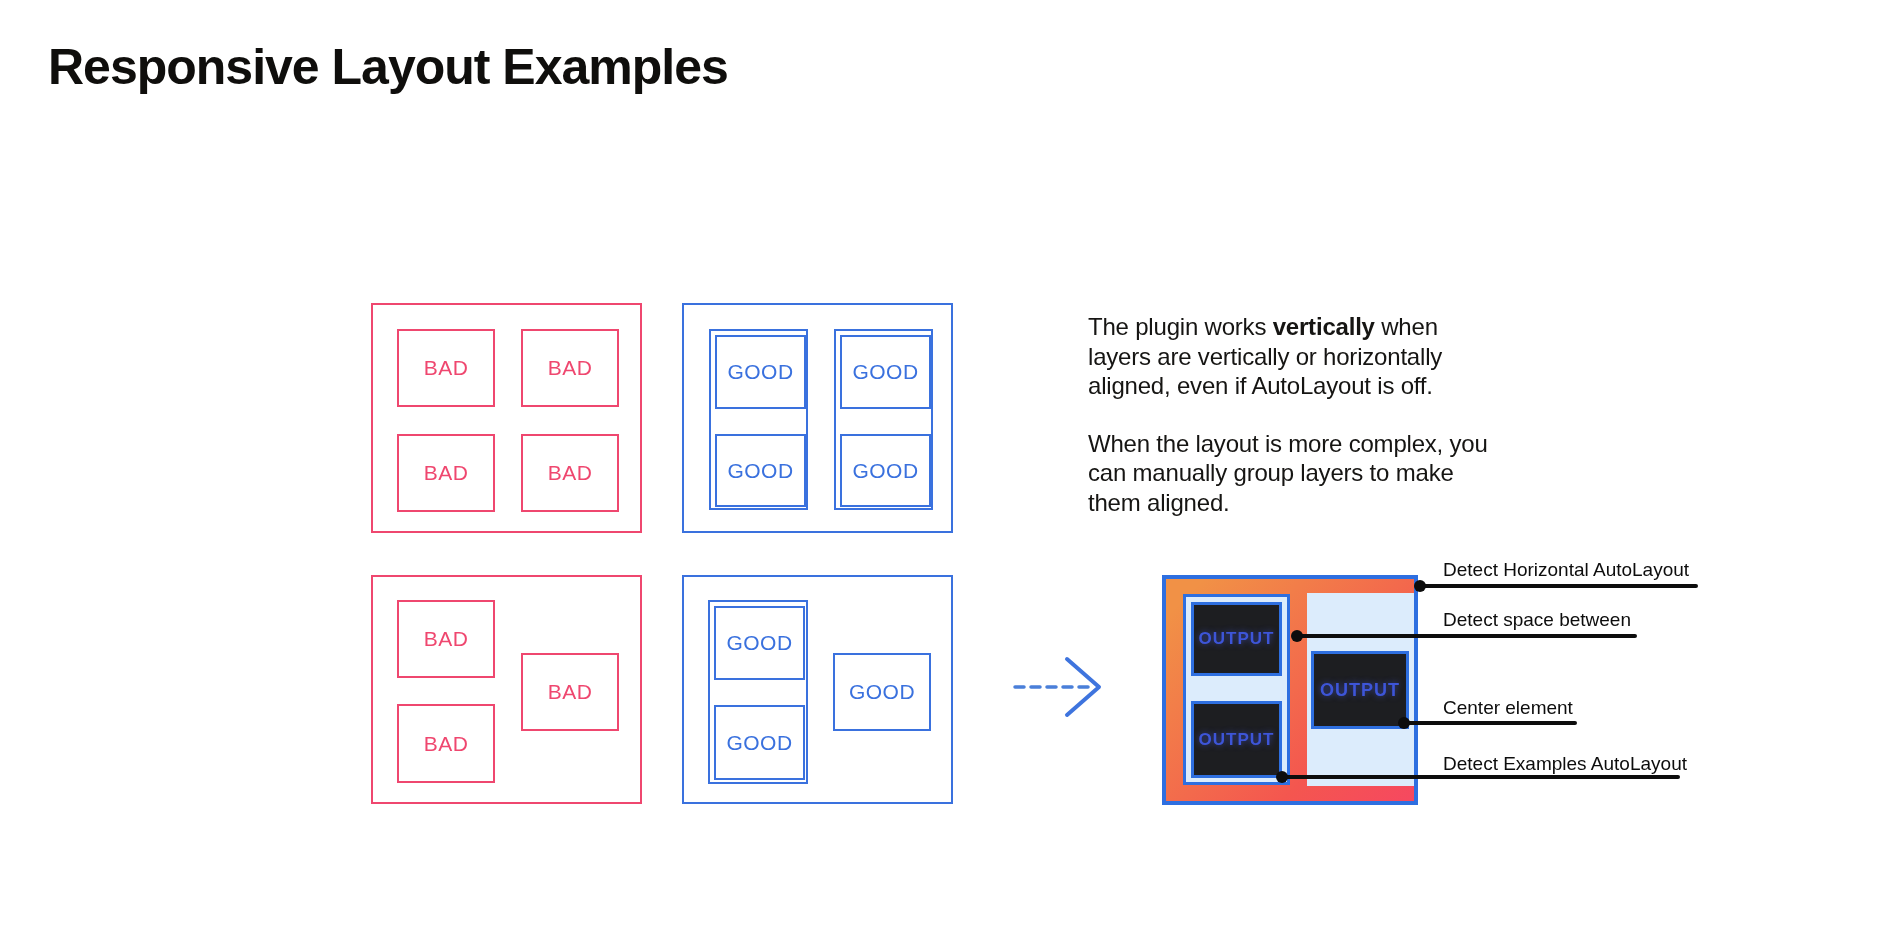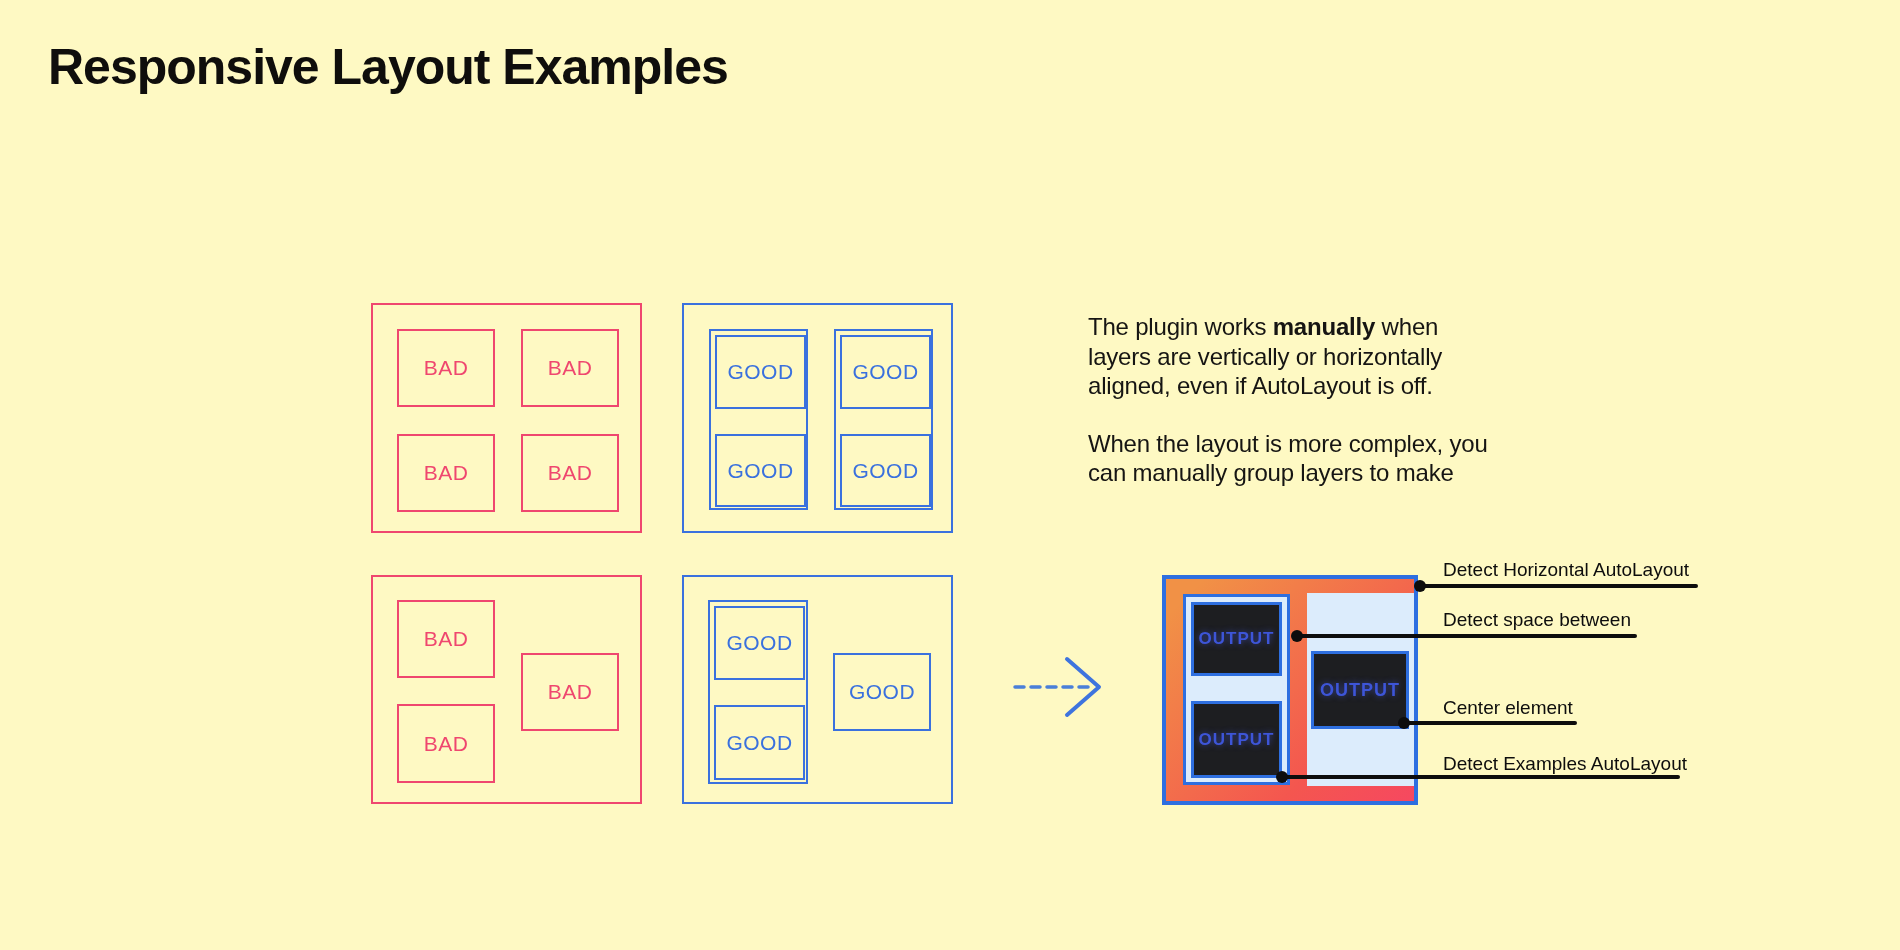--- a/index.html
+++ b/index.html
@@ -3,21 +3,21 @@
 <meta charset="utf-8">
 <style>
   html,body{margin:0;padding:0;}
   body{
     background:#e8e2d2;
     font-family:"Liberation Sans", sans-serif;
   }
   .canvas{
     position:relative;
     width:1900px;height:950px;
-    background:#fef9c3;
+    background:#ffffff;
     overflow:hidden;
   }
   .title{
     position:absolute;left:48px;top:38px;margin:0;
     font-size:50px;font-weight:700;letter-spacing:-1px;
     color:#0f0e0c;
     font-family:"Liberation Sans", sans-serif;
   }
   
   .panel{position:absolute;width:271px;height:230px;box-sizing:border-box;}
@@ -102,26 +102,27 @@
       <div class="gbox" style="left:4px;top:4px;">GOOD</div>
       <div class="gbox" style="left:4px;top:103px;height:73px;">GOOD</div>
     </div>
     <div class="group" style="left:150px;top:24px;">
       <div class="gbox" style="left:4px;top:4px;">GOOD</div>
       <div class="gbox" style="left:4px;top:103px;height:73px;">GOOD</div>
     </div>
   </div>
 
   <div class="desc">
-    <div class="dline"><span>The plugin works </span><span class="bold">manually</span><span> when</span></div>
+    <div class="dline"><span>The plugin works </span><span class="bold">vertically</span><span> when</span></div>
     <div class="dline">layers are vertically or horizontally</div>
     <div class="dline">aligned, even if AutoLayout is off.</div>
     <div class="pgap"></div>
     <div class="dline">When the layout is more complex, you</div>
     <div class="dline">can manually group layers to make</div>
+    <div class="dline">them aligned.</div>
   </div>
 
   <div class="panel red short" style="left:371px;top:575px;">
     <div class="rbox" style="left:24px;top:23px;">BAD</div>
     <div class="rbox" style="left:148px;top:76px;">BAD</div>
     <div class="rbox" style="left:24px;top:127px;height:79px;">BAD</div>
   </div>
 
   <div class="panel blue short" style="left:682px;top:575px;">
     <div class="group" style="left:24px;top:23px;width:100px;height:184px;">

